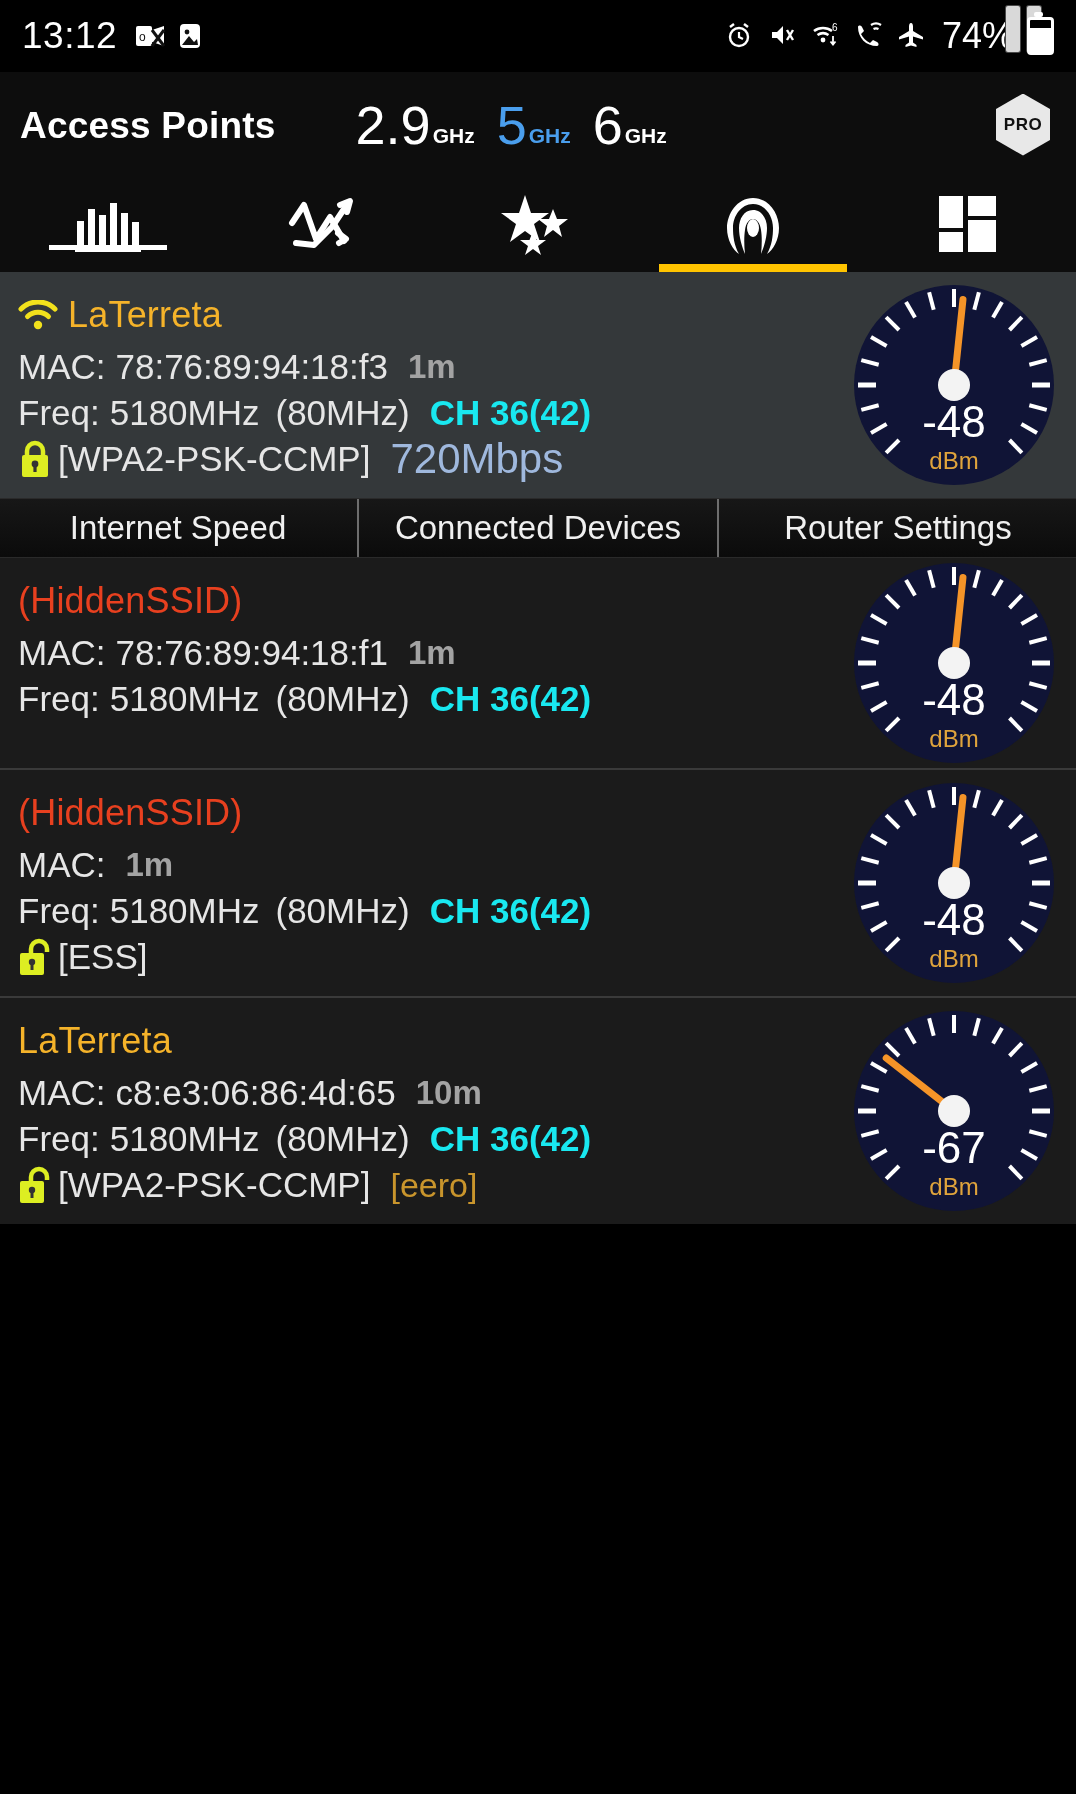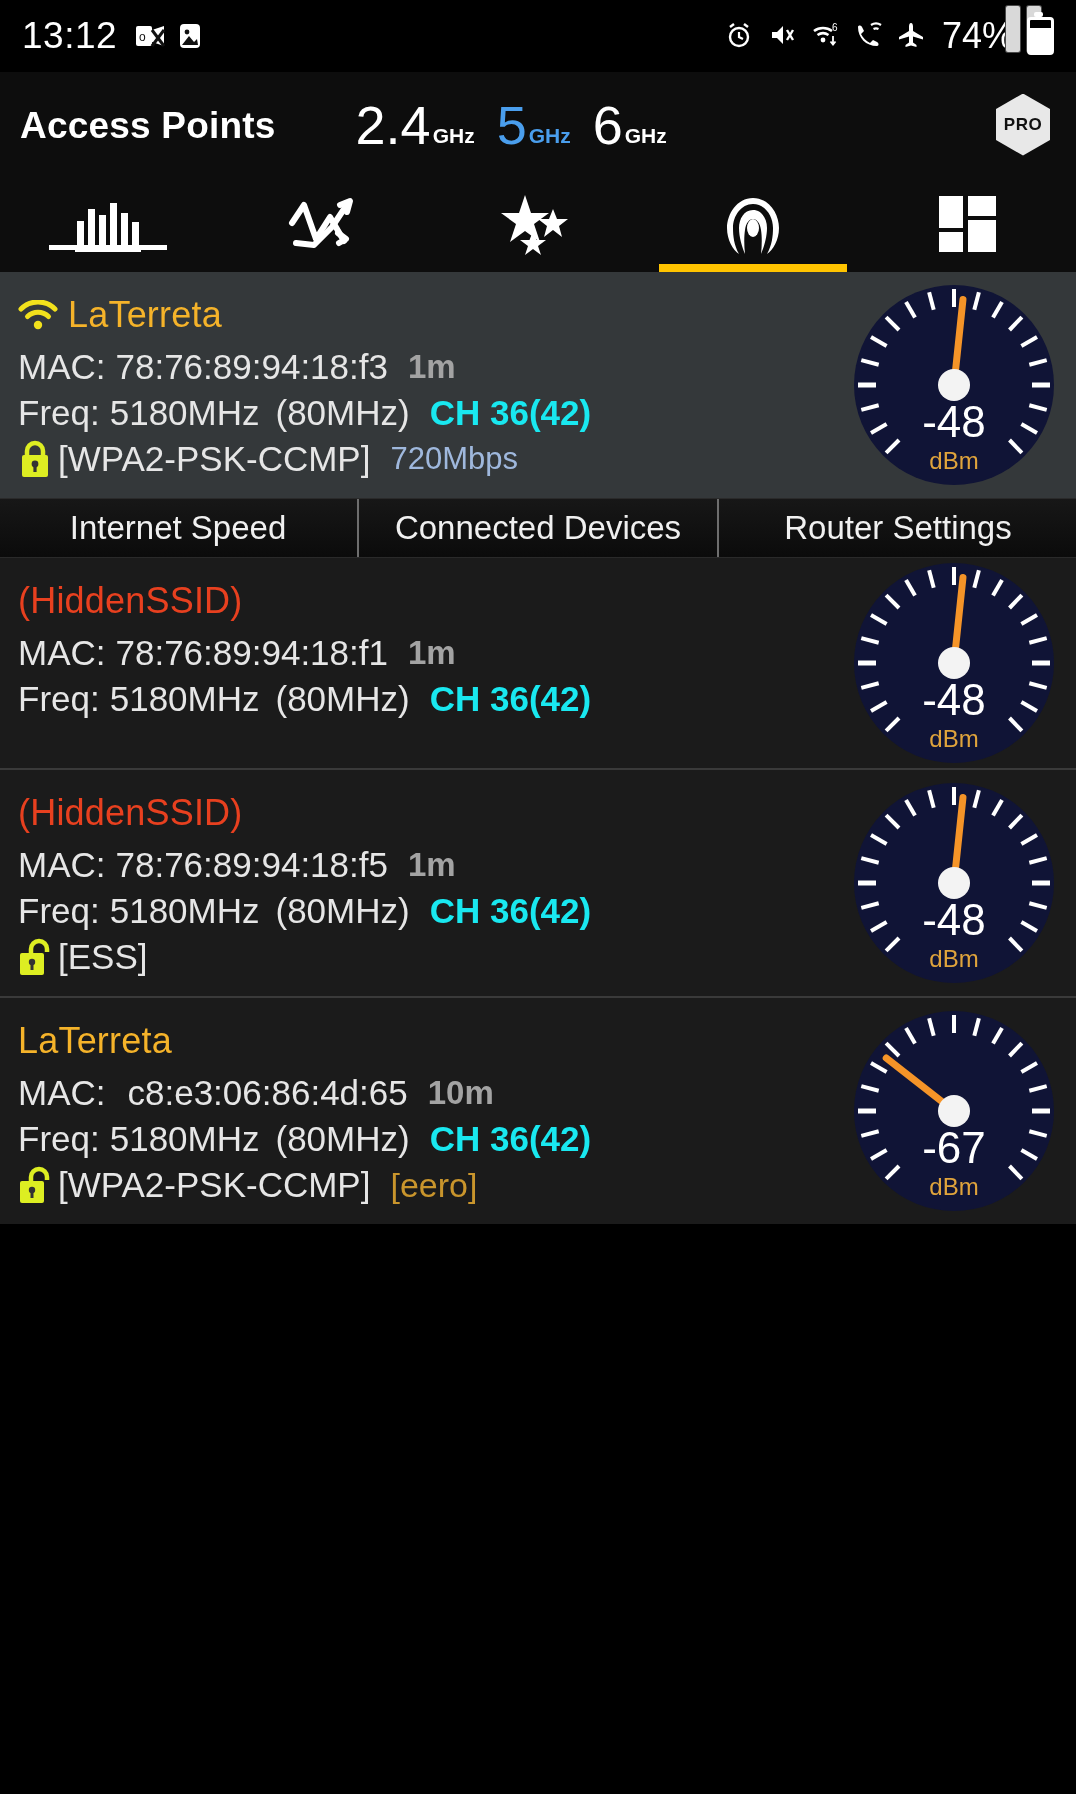--- a/index.html
+++ b/index.html
@@ -67,21 +67,21 @@
   .ap-body{width:730px;}
   .line{display:flex;align-items:center;height:46px;white-space:nowrap;}
   .ssid-row{height:58px;}
   .wifi-ico{width:40px;height:30px;margin-right:10px;flex:none;}
   .ssid{font-size:36px;color:#f5b32a;letter-spacing:.2px;}
   .ssid.hidden-ssid{color:#e8401f;}
   .ip{font-size:35px;color:#9fb8dd;margin-left:22px;}
   .txt{font-size:35px;color:#e6e6e6;}
   .dist{font-size:33px;color:#a3a3a3;font-weight:bold;margin-left:20px;}
   .ch{font-size:35px;color:#19e8f0;font-weight:bold;margin-left:20px;}
-  .mbps{font-size:31px;color:#9fb8dd;margin-left:20px;}
+  .mbps{font-size:42px;color:#9fb8dd;margin-left:20px;}
   .vendor{font-size:34px;color:#c9952c;margin-left:20px;}
   .lock{width:34px;height:38px;margin-right:6px;flex:none;}
   .sec{font-size:35px;color:#e6e6e6;}
 
   
   .gauge{position:absolute;right:22px;top:50%;transform:translateY(-50%);width:200px;height:200px;}
   .gauge svg{display:block;}
 
   
   .actions{display:flex;background:#0a0a0a;height:58px;align-items:stretch;border-top:1px solid #2a2a2a;border-bottom:1px solid #2a2a2a;}
@@ -159,21 +159,21 @@
       <span class="sb-batt-pct">74%</span>
       <span class="batt"></span>
     </span>
   </div>
 
   <div class="appbar">
     <span class="app-title">Access Points</span>
 
     <span class="bands">
       <span class="band">
-        <span class="num">2.4</span>
+        <span class="num">2.9</span>
         <span class="unit">GHz</span>
       </span>
       <span class="band active">
         <span class="num">5</span>
         <span class="unit">GHz</span>
       </span>
       <span class="band">
         <span class="num">6</span>
         <span class="unit">GHz</span>
       </span>
@@ -383,21 +383,20 @@
       </div>
     </div>
 
     <div class="ap plain">
       <div class="ap-body">
         <div class="line ssid-row">
           <span class="ssid hidden-ssid">(HiddenSSID)</span>
         </div>
         <div class="line">
           <span class="txt">MAC:</span>
-          <span class="txt" style="margin-left:10px">78:76:89:94:18:f5</span>
           <span class="dist">1m</span>
         </div>
         <div class="line">
           <span class="txt">Freq:</span>
           <span class="txt" style="margin-left:10px">5180MHz</span>
           <span class="txt" style="margin-left:16px">(80MHz)</span>
           <span class="ch">CH 36(42)</span>
         </div>
         <div class="line">
           <span class="lock">
@@ -443,21 +442,21 @@
       </div>
     </div>
 
     <div class="ap plain">
       <div class="ap-body">
         <div class="line ssid-row">
           <span class="ssid">LaTerreta</span>
         </div>
         <div class="line">
           <span class="txt">MAC:</span>
-          <span class="txt" style="margin-left:22px">c8:e3:06:86:4d:65</span>
+          <span class="txt" style="margin-left:10px">c8:e3:06:86:4d:65</span>
           <span class="dist">10m</span>
         </div>
         <div class="line">
           <span class="txt">Freq:</span>
           <span class="txt" style="margin-left:10px">5180MHz</span>
           <span class="txt" style="margin-left:16px">(80MHz)</span>
           <span class="ch">CH 36(42)</span>
         </div>
         <div class="line">
           <span class="lock">

